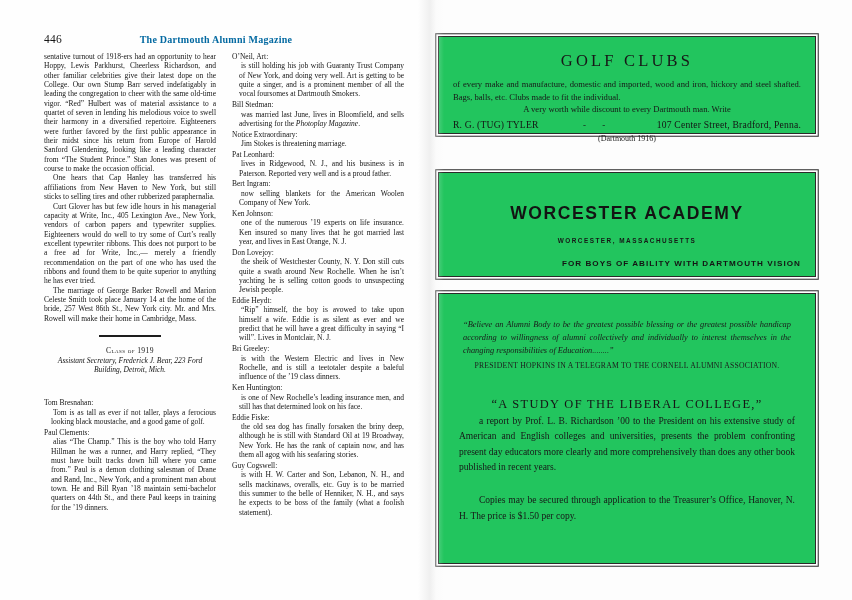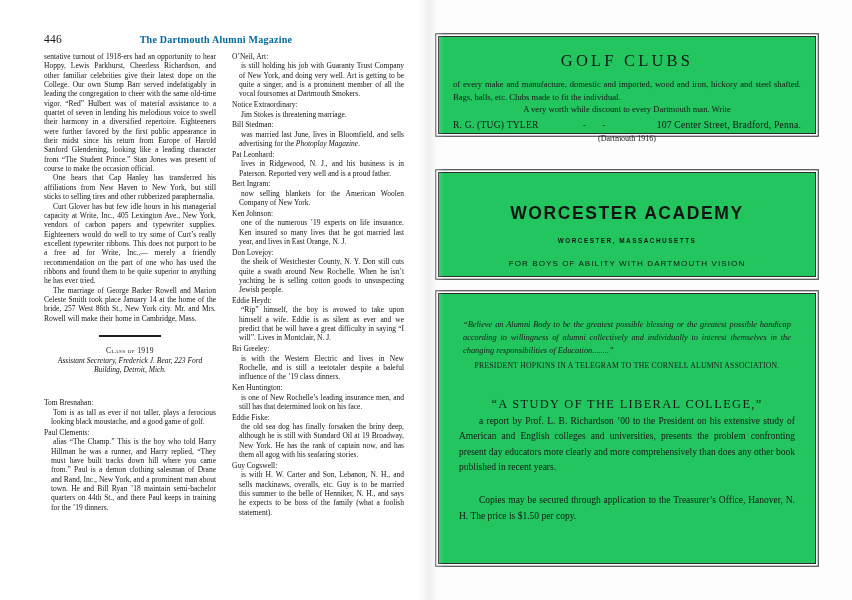--- a/index.html
+++ b/index.html
@@ -197,24 +197,24 @@
   .wa-city {
     text-align: center;
     font-family: "Liberation Sans", "DejaVu Sans", sans-serif;
     font-size: 6.4px;
     font-weight: 700;
     letter-spacing: 1.5px;
     margin: 13px 0 0 0;
     color: #171717;
   }
   .wa-tag {
-    text-align: center;
+    text-align: right;
     font-family: "Liberation Sans", "DejaVu Sans", sans-serif;
     font-size: 8.1px;
-    font-weight: 400;
+    font-weight: 700;
     letter-spacing: 1.05px;
     margin: 15px 0 0 0;
     color: #141414;
   }
 
   
   #ad-study { left: 8px; top: 293px; width: 378px; height: 271px; padding-left: 24px; }
   .study-quote {
     font-style: italic;
     font-size: 8.4px;
@@ -292,27 +292,27 @@
       </div>
 
       <div class="col">
 
         <div class="entry">
           <p class="entry-name">O’Neil, Art:</p>
           <p class="entry-body">is still holding his job with Guaranty Trust Company of New York, and doing very well. Art is getting to be quite a singer, and is a prominent member of all the vocal foursomes at Dartmouth Smokers.</p>
         </div>
 
         <div class="entry">
+          <p class="entry-name">Bill Stedman:</p>
+          <p class="entry-body"><span>was married last June, lives in Bloomfield, and sells advertising for the </span><i>Photoplay Magazine</i><span>.</span></p>
+        </div>
+
+        <div class="entry">
           <p class="entry-name">Notice Extraordinary:</p>
           <p class="entry-body">Jim Stokes is threatening marriage.</p>
-        </div>
-
-        <div class="entry">
-          <p class="entry-name">Bill Stedman:</p>
-          <p class="entry-body"><span>was married last June, lives in Bloomfield, and sells advertising for the </span><i>Photoplay Magazine</i><span>.</span></p>
         </div>
         <div class="entry">
           <p class="entry-name">Pat Leonhard:</p>
           <p class="entry-body">lives in Ridgewood, N. J., and his business is in Paterson. Reported very well and is a proud father.</p>
         </div>
         <div class="entry">
           <p class="entry-name">Bert Ingram:</p>
           <p class="entry-body">now selling blankets for the American Woolen Company of New York.</p>
         </div>
         <div class="entry">

